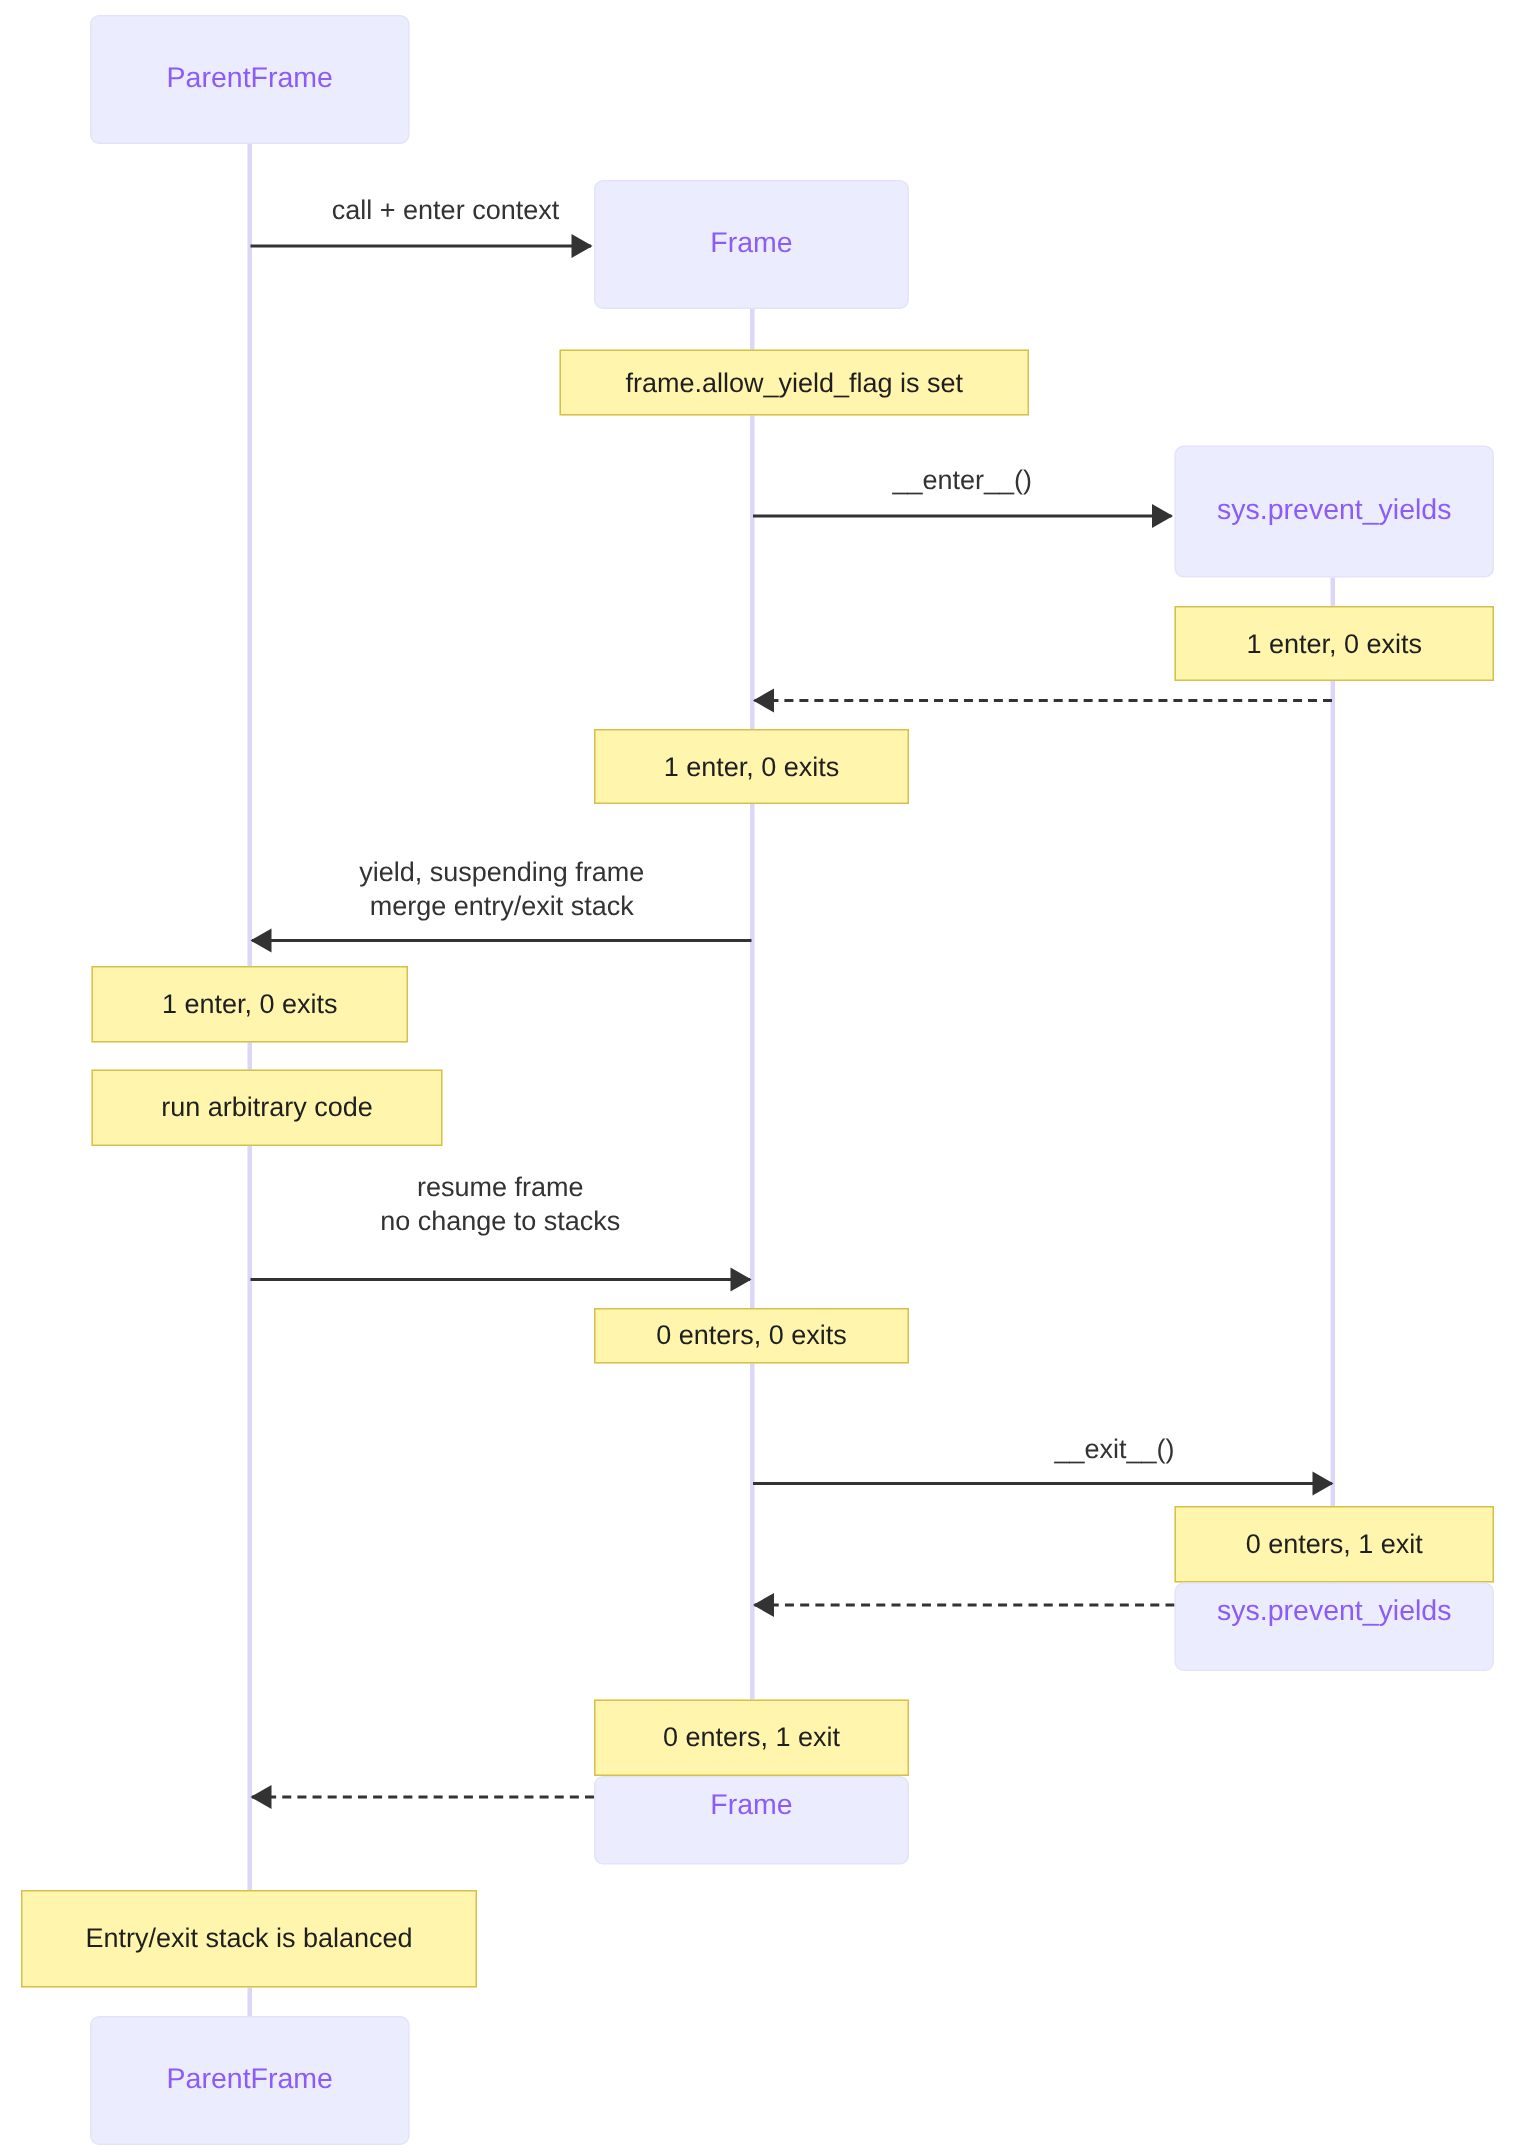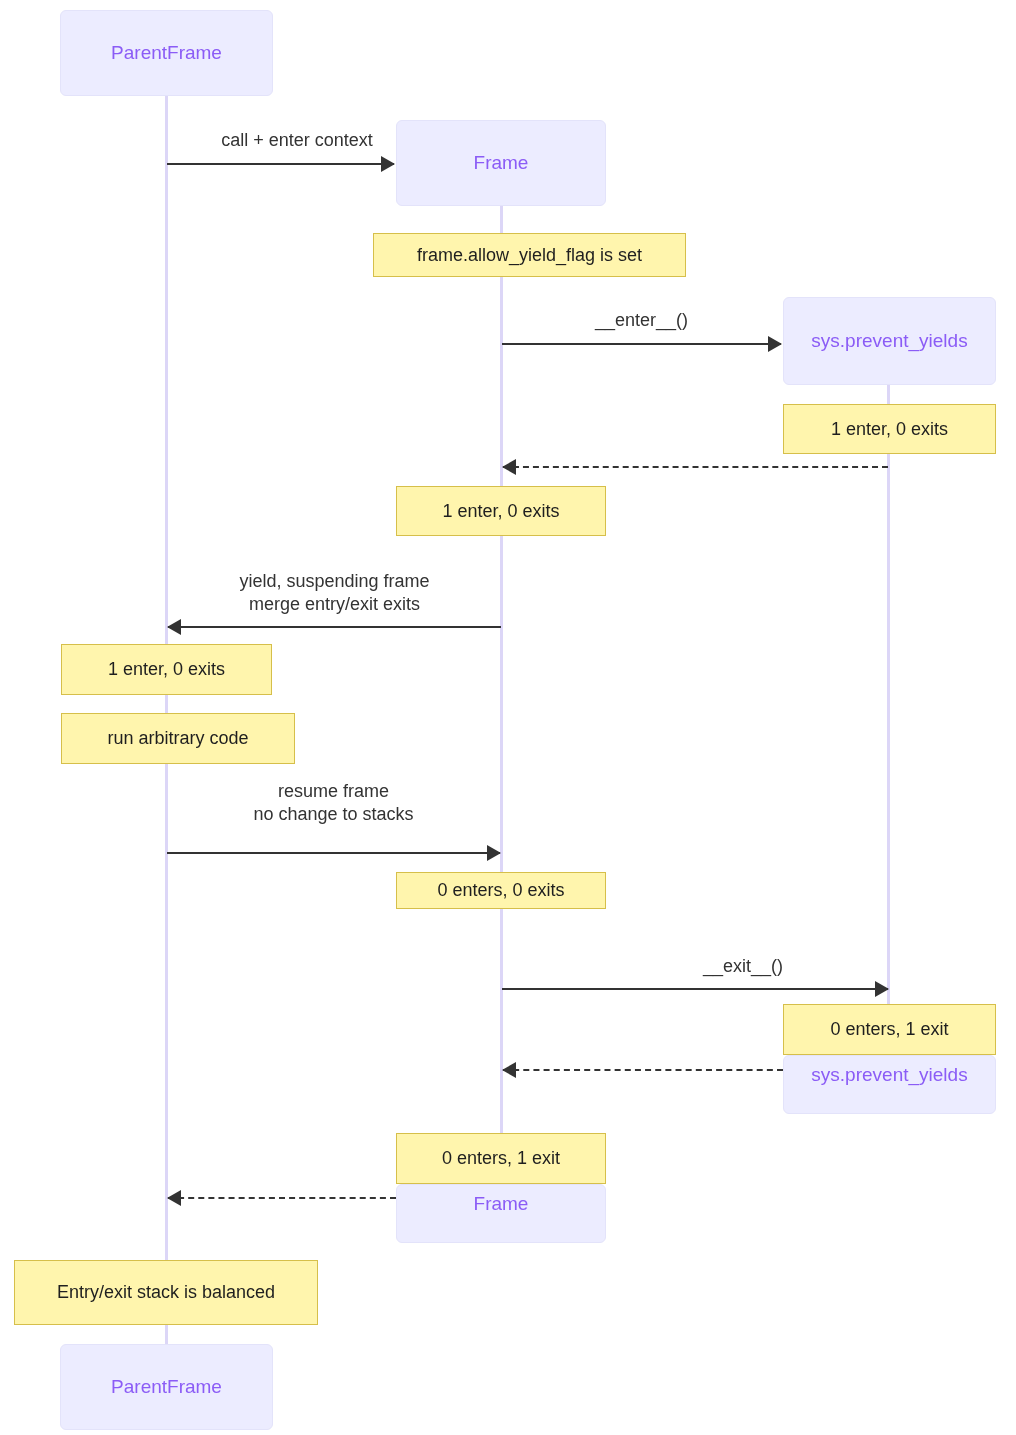--- a/index.html
+++ b/index.html
@@ -125,21 +125,21 @@
     <div class="msg-label" style="left: 641.5px; top: 309px;">__enter__()</div>
     <div class="msg" style="left: 503px; top: 466px; width: 385px;">
       <div class="msg-line dashed"></div>
       <div class="arrowhead left"></div>
     </div>
     <div class="msg" style="left: 168px; top: 626px; width: 333px;">
       <div class="msg-line"></div>
       <div class="arrowhead left"></div>
     </div>
     <div class="msg-label" style="left: 334.5px; top: 570px;">yield, suspending frame
-merge entry/exit exits</div>
+merge entry/exit stack</div>
     <div class="msg" style="left: 167px; top: 852px; width: 333px;">
       <div class="msg-line"></div>
       <div class="arrowhead right"></div>
     </div>
     <div class="msg-label" style="left: 333.5px; top: 780px;">resume frame
 no change to stacks</div>
     <div class="msg" style="left: 502px; top: 988px; width: 386px;">
       <div class="msg-line"></div>
       <div class="arrowhead right"></div>
     </div>

